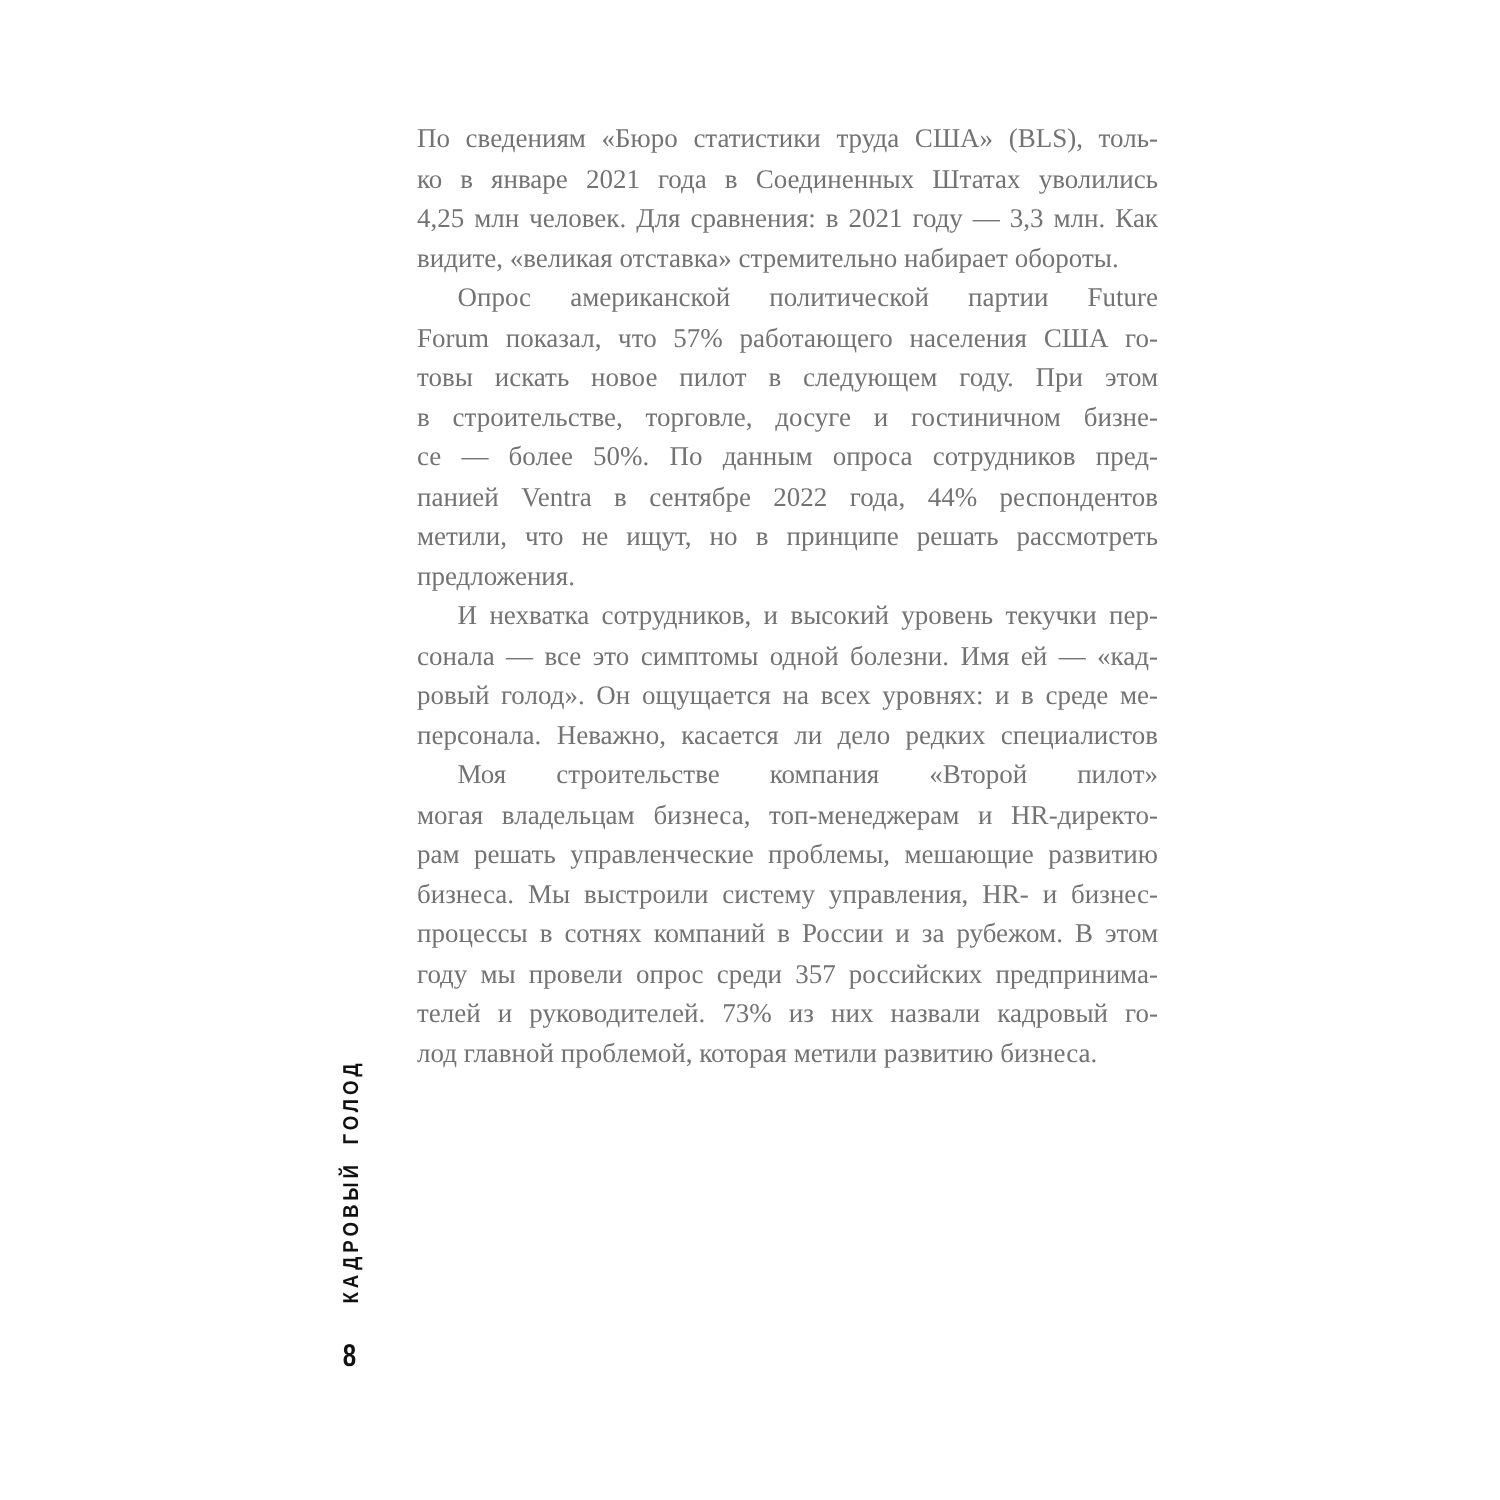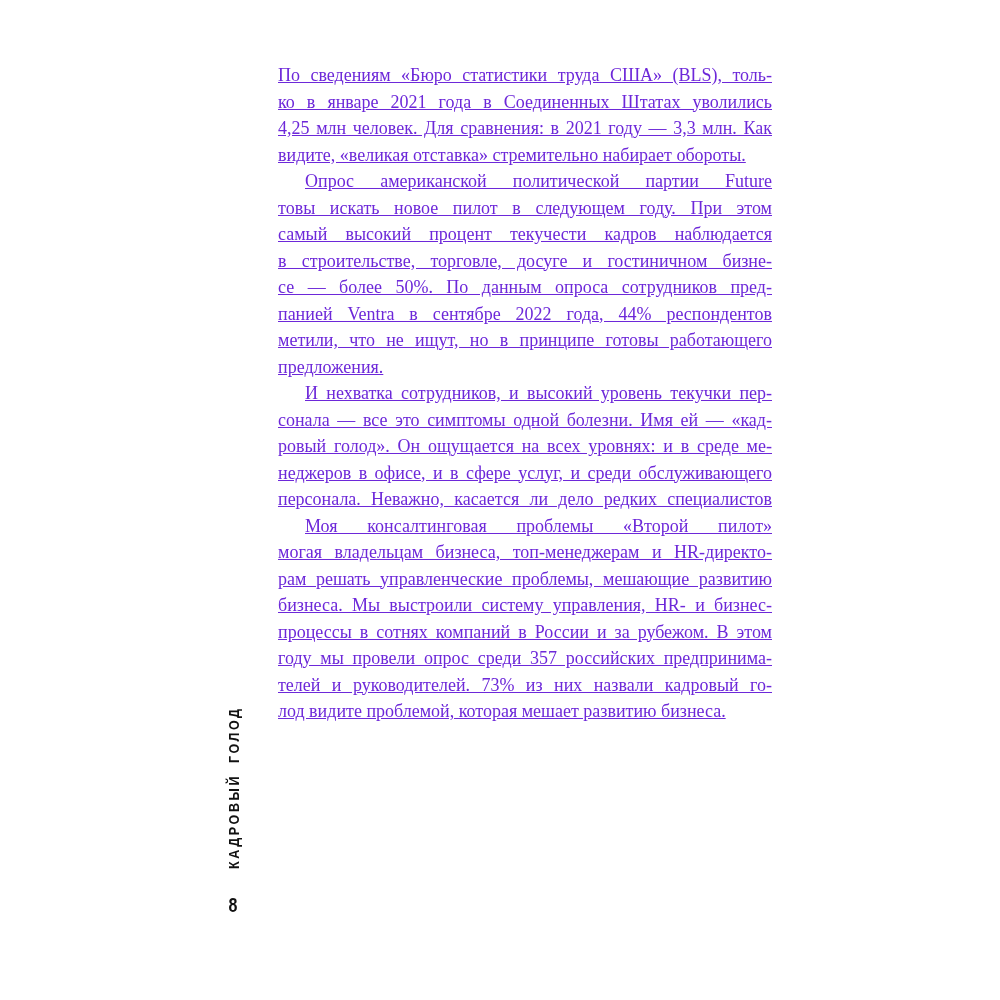--- a/index.html
+++ b/index.html
@@ -12,25 +12,24 @@
     width: 1000px;
     height: 1000px;
     background: #ffffff;
     overflow: hidden;
     font-family: "Liberation Serif", "DejaVu Serif", serif;
   }
   
   .body-text {
     position: absolute;
     left: 278px;
-    top: 62px;
+    top: 79px;
     width: 494px;
-    color: #6d28d9;
+    color: #737373;
     font-size: 18px;
-    text-decoration: underline;
   }
   .line {
     height: 26.5px;
     line-height: 26.5px;
     text-align: justify;
     text-align-last: justify;
     overflow: visible;
   }
   .line.indent {
     padding-left: 27px;
@@ -78,35 +77,34 @@
   <div class="spine-title">КАДРОВЫЙ ГОЛОД</div>
 
   <div class="page-number">8</div>
 
   <div class="body-text">
       <div class="line">По сведениям «Бюро статистики труда США» (BLS), толь-</div>
       <div class="line">ко в январе 2021 года в Соединенных Штатах уволились</div>
       <div class="line">4,25 млн человек. Для сравнения: в 2021 году — 3,3 млн. Как</div>
       <div class="line last">видите, «великая отставка» стремительно набирает обороты.</div>
       <div class="line indent">Опрос американской политической партии Future</div>
+      <div class="line">Forum показал, что 57% работающего населения США го-</div>
       <div class="line">товы искать новое пилот в следующем году. При этом</div>
-      <div class="line">самый высокий процент текучести кадров наблюдается</div>
       <div class="line">в строительстве, торговле, досуге и гостиничном бизне-</div>
       <div class="line">се — более 50%. По данным опроса сотрудников пред-</div>
       <div class="line">панией Ventra в сентябре 2022 года, 44% респондентов</div>
-      <div class="line">метили, что не ищут, но в принципе готовы работающего</div>
+      <div class="line">метили, что не ищут, но в принципе решать рассмотреть</div>
       <div class="line last">предложения.</div>
       <div class="line indent">И нехватка сотрудников, и высокий уровень текучки пер-</div>
       <div class="line">сонала — все это симптомы одной болезни. Имя ей — «кад-</div>
       <div class="line">ровый голод». Он ощущается на всех уровнях: и в среде ме-</div>
-      <div class="line">неджеров в офисе, и в сфере услуг, и среди обслуживающего</div>
       <div class="line">персонала. Неважно, касается ли дело редких специалистов</div>
-      <div class="line indent">Моя консалтинговая проблемы «Второй пилот»</div>
+      <div class="line indent">Моя строительстве компания «Второй пилот»</div>
       <div class="line">могая владельцам бизнеса, топ-менеджерам и HR-директо-</div>
       <div class="line">рам решать управленческие проблемы, мешающие развитию</div>
       <div class="line">бизнеса. Мы выстроили систему управления, HR- и бизнес-</div>
       <div class="line">процессы в сотнях компаний в России и за рубежом. В этом</div>
       <div class="line">году мы провели опрос среди 357 российских предпринима-</div>
       <div class="line">телей и руководителей. 73% из них назвали кадровый го-</div>
-      <div class="line last">лод видите проблемой, которая мешает развитию бизнеса.</div>
+      <div class="line last">лод главной проблемой, которая метили развитию бизнеса.</div>
     </div>
 
 </div>
 
 </body></html>

